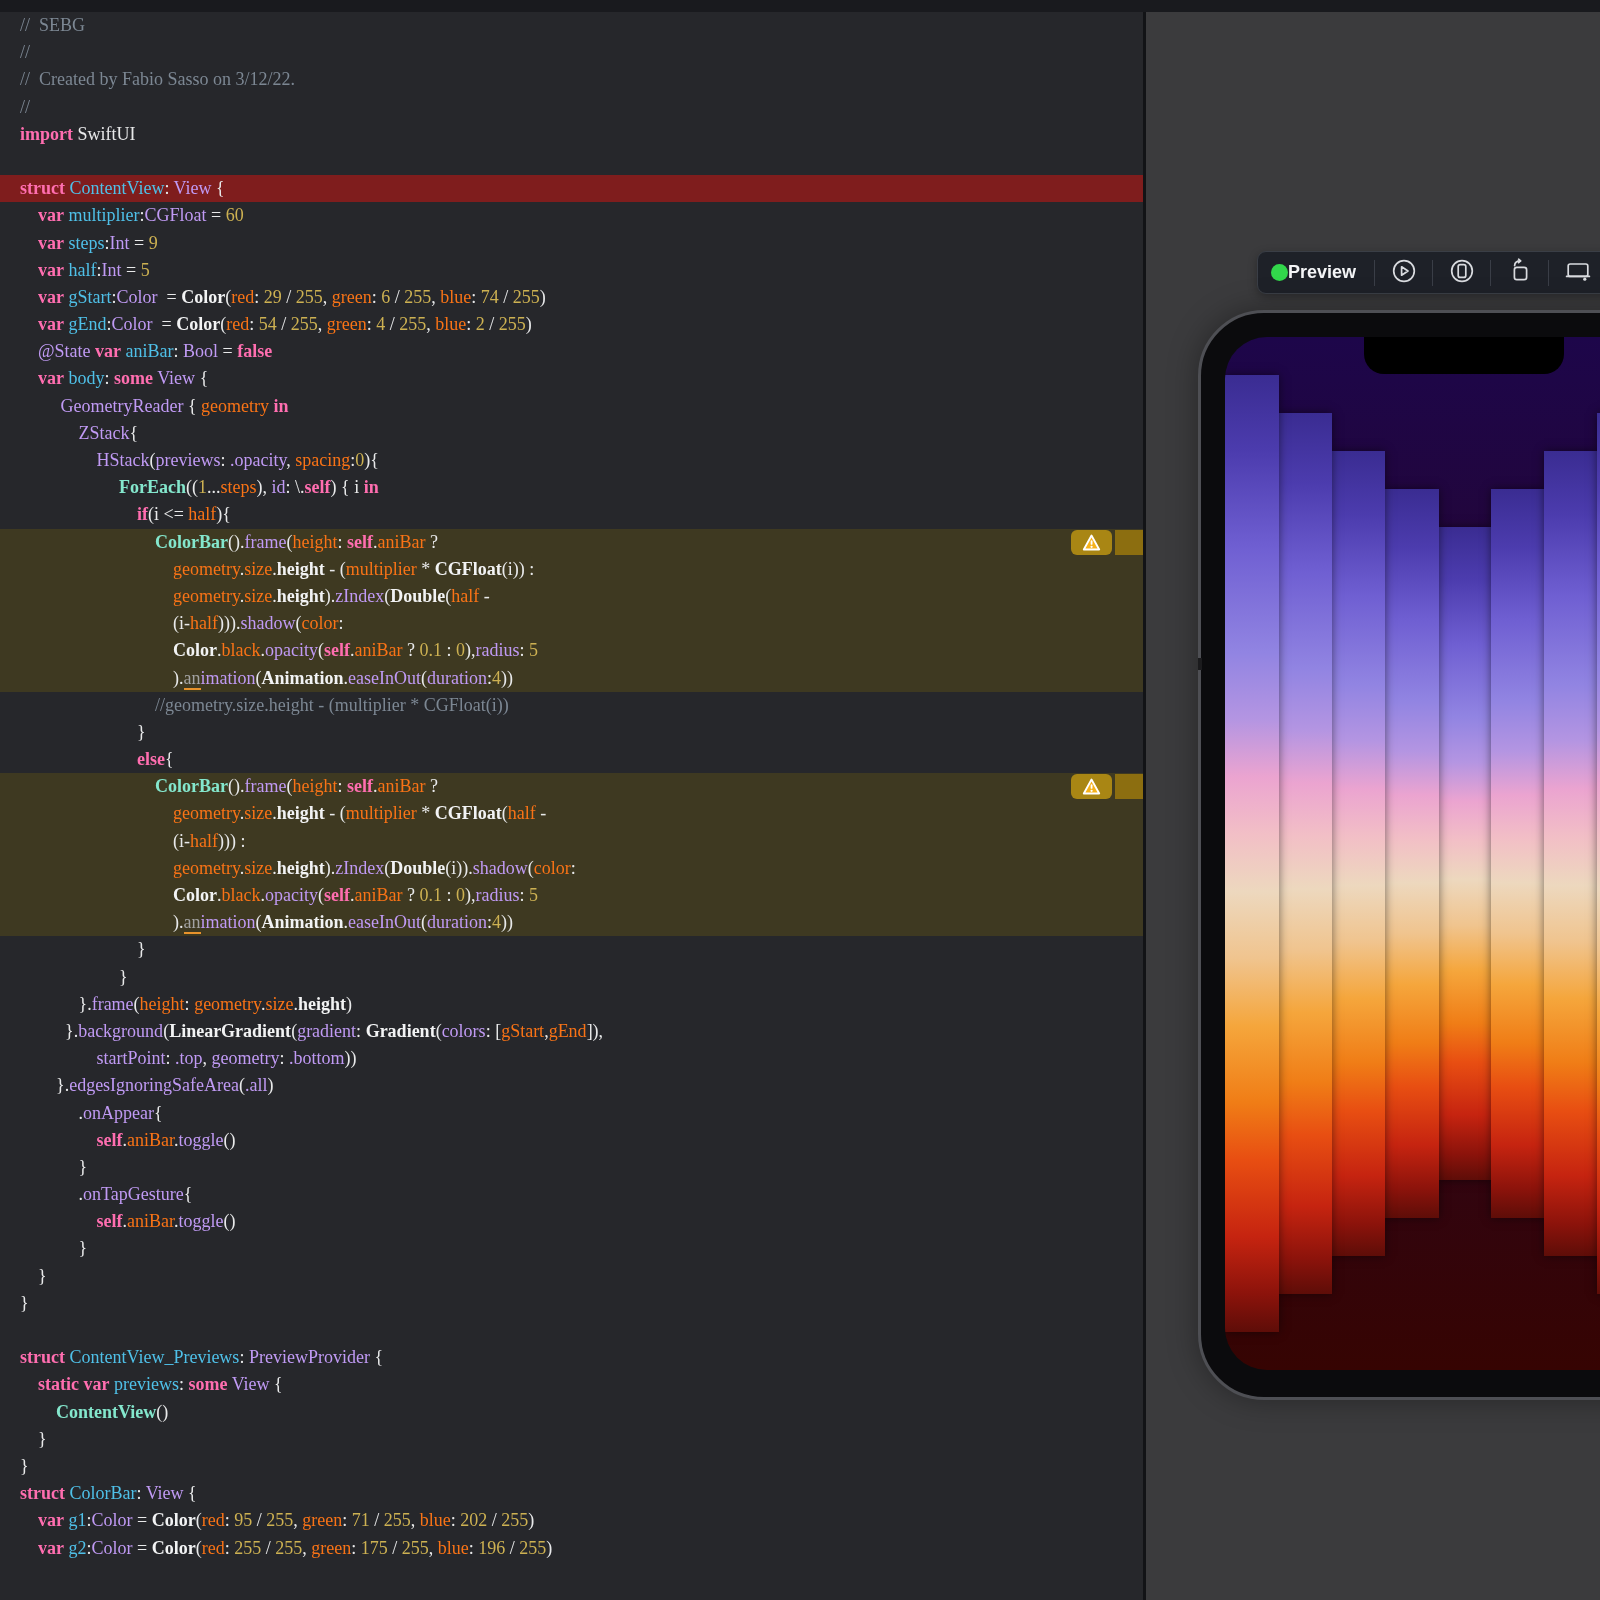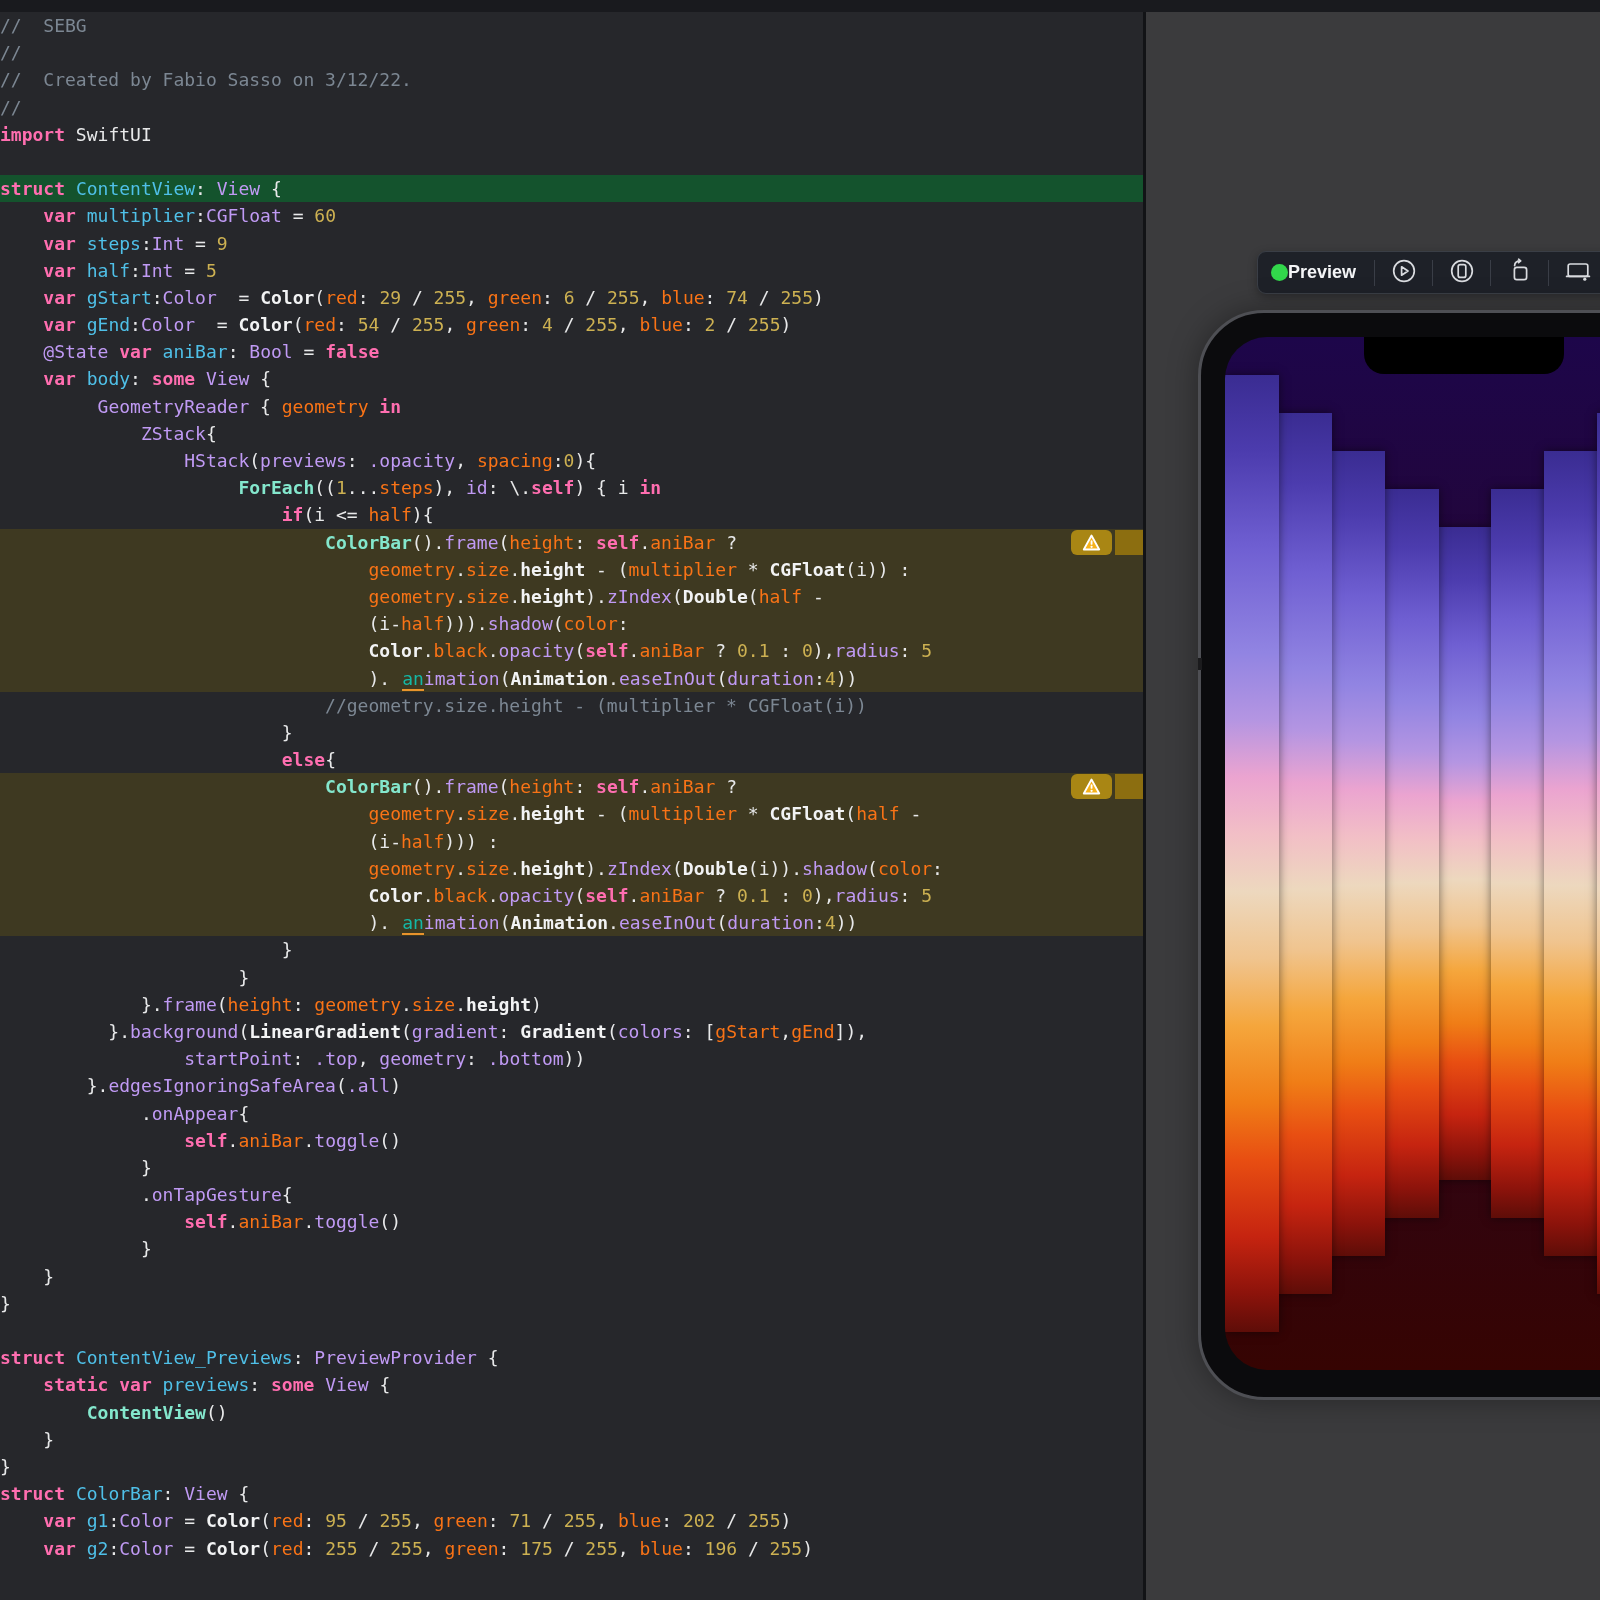--- a/index.html
+++ b/index.html
@@ -2,33 +2,33 @@
 <html><head>
 <meta charset="utf-8">
 <style>
   html,body{margin:0;padding:0;}
   body{width:1600px;height:1600px;overflow:hidden;position:relative;background:#3B3B3D;font-family:"Liberation Sans",sans-serif;}
   #topstrip{position:absolute;left:0;top:0;width:1600px;height:12px;background:#191A1E;}
   
   #editor{position:absolute;left:0;top:12px;width:1143px;height:1588px;background:#26272B;overflow:hidden;}
   #divider{position:absolute;left:1143px;top:12px;width:3px;height:1588px;background:#121316;}
   .line{position:relative;height:27.2px;white-space:pre;font-family:"DejaVu Sans Mono",monospace;font-size:18px;line-height:27.2px;}
-  .line .ln{display:block;}
-  .line.hl{background:#14532d;}
+  .line .ln{display:block;padding-left:20px;font-family:Liberation Serif, serif;}
+  .line.hl{background:#7f1d1d;}
   .line.wr{background:#3E3921;}
   .tk-w{color:#E8E9EA;}
   .tk-k{color:#FF6EB0;font-weight:bold;}
   .tk-t{color:#C09AF4;}
   .tk-e{color:#f97316;}
   .tk-c{color:#4FC0E8;}
   .tk-g{color:#84E7CD;font-weight:600;}
   .tk-b{color:#F2F3F4;font-weight:bold;}
   .tk-n{color:#CDB152;}
   .tk-m{color:#7C8793;}
-  .tk-tu{color:#14b8a6;border-bottom:2px solid #E8932C;margin-left:12px;}
+  .tk-tu{color:#a3a3a3;border-bottom:2px solid #E8932C;}
   .badge{position:absolute;right:0;top:1px;height:25px;display:flex;align-items:stretch;}
   .badge .ibox{width:41px;background:#A98614;border-radius:6px;display:flex;align-items:center;justify-content:center;}
   .badge .istrip{width:28px;margin-left:3px;background:#8C6E10;}
   
   #canvas{position:absolute;left:1146px;top:12px;width:454px;height:1588px;background:#3B3B3D;overflow:hidden;}
   #toolbar{position:absolute;left:111px;top:239px;width:480px;height:41px;background:#1E2128;border:1px solid #3A3E46;border-radius:9px;display:flex;align-items:center;box-shadow:0 3px 10px rgba(0,0,0,0.3);}
   #toolbar .status{display:flex;align-items:center;padding:0 18px 0 13px;}
   #toolbar .dot{width:17px;height:17px;border-radius:50%;background:#32D74B;}
   #toolbar .lbl{font-size:18px;font-weight:600;color:#F4F5F7;}
   #toolbar .sep{width:1px;height:26px;background:#3A3E47;}

